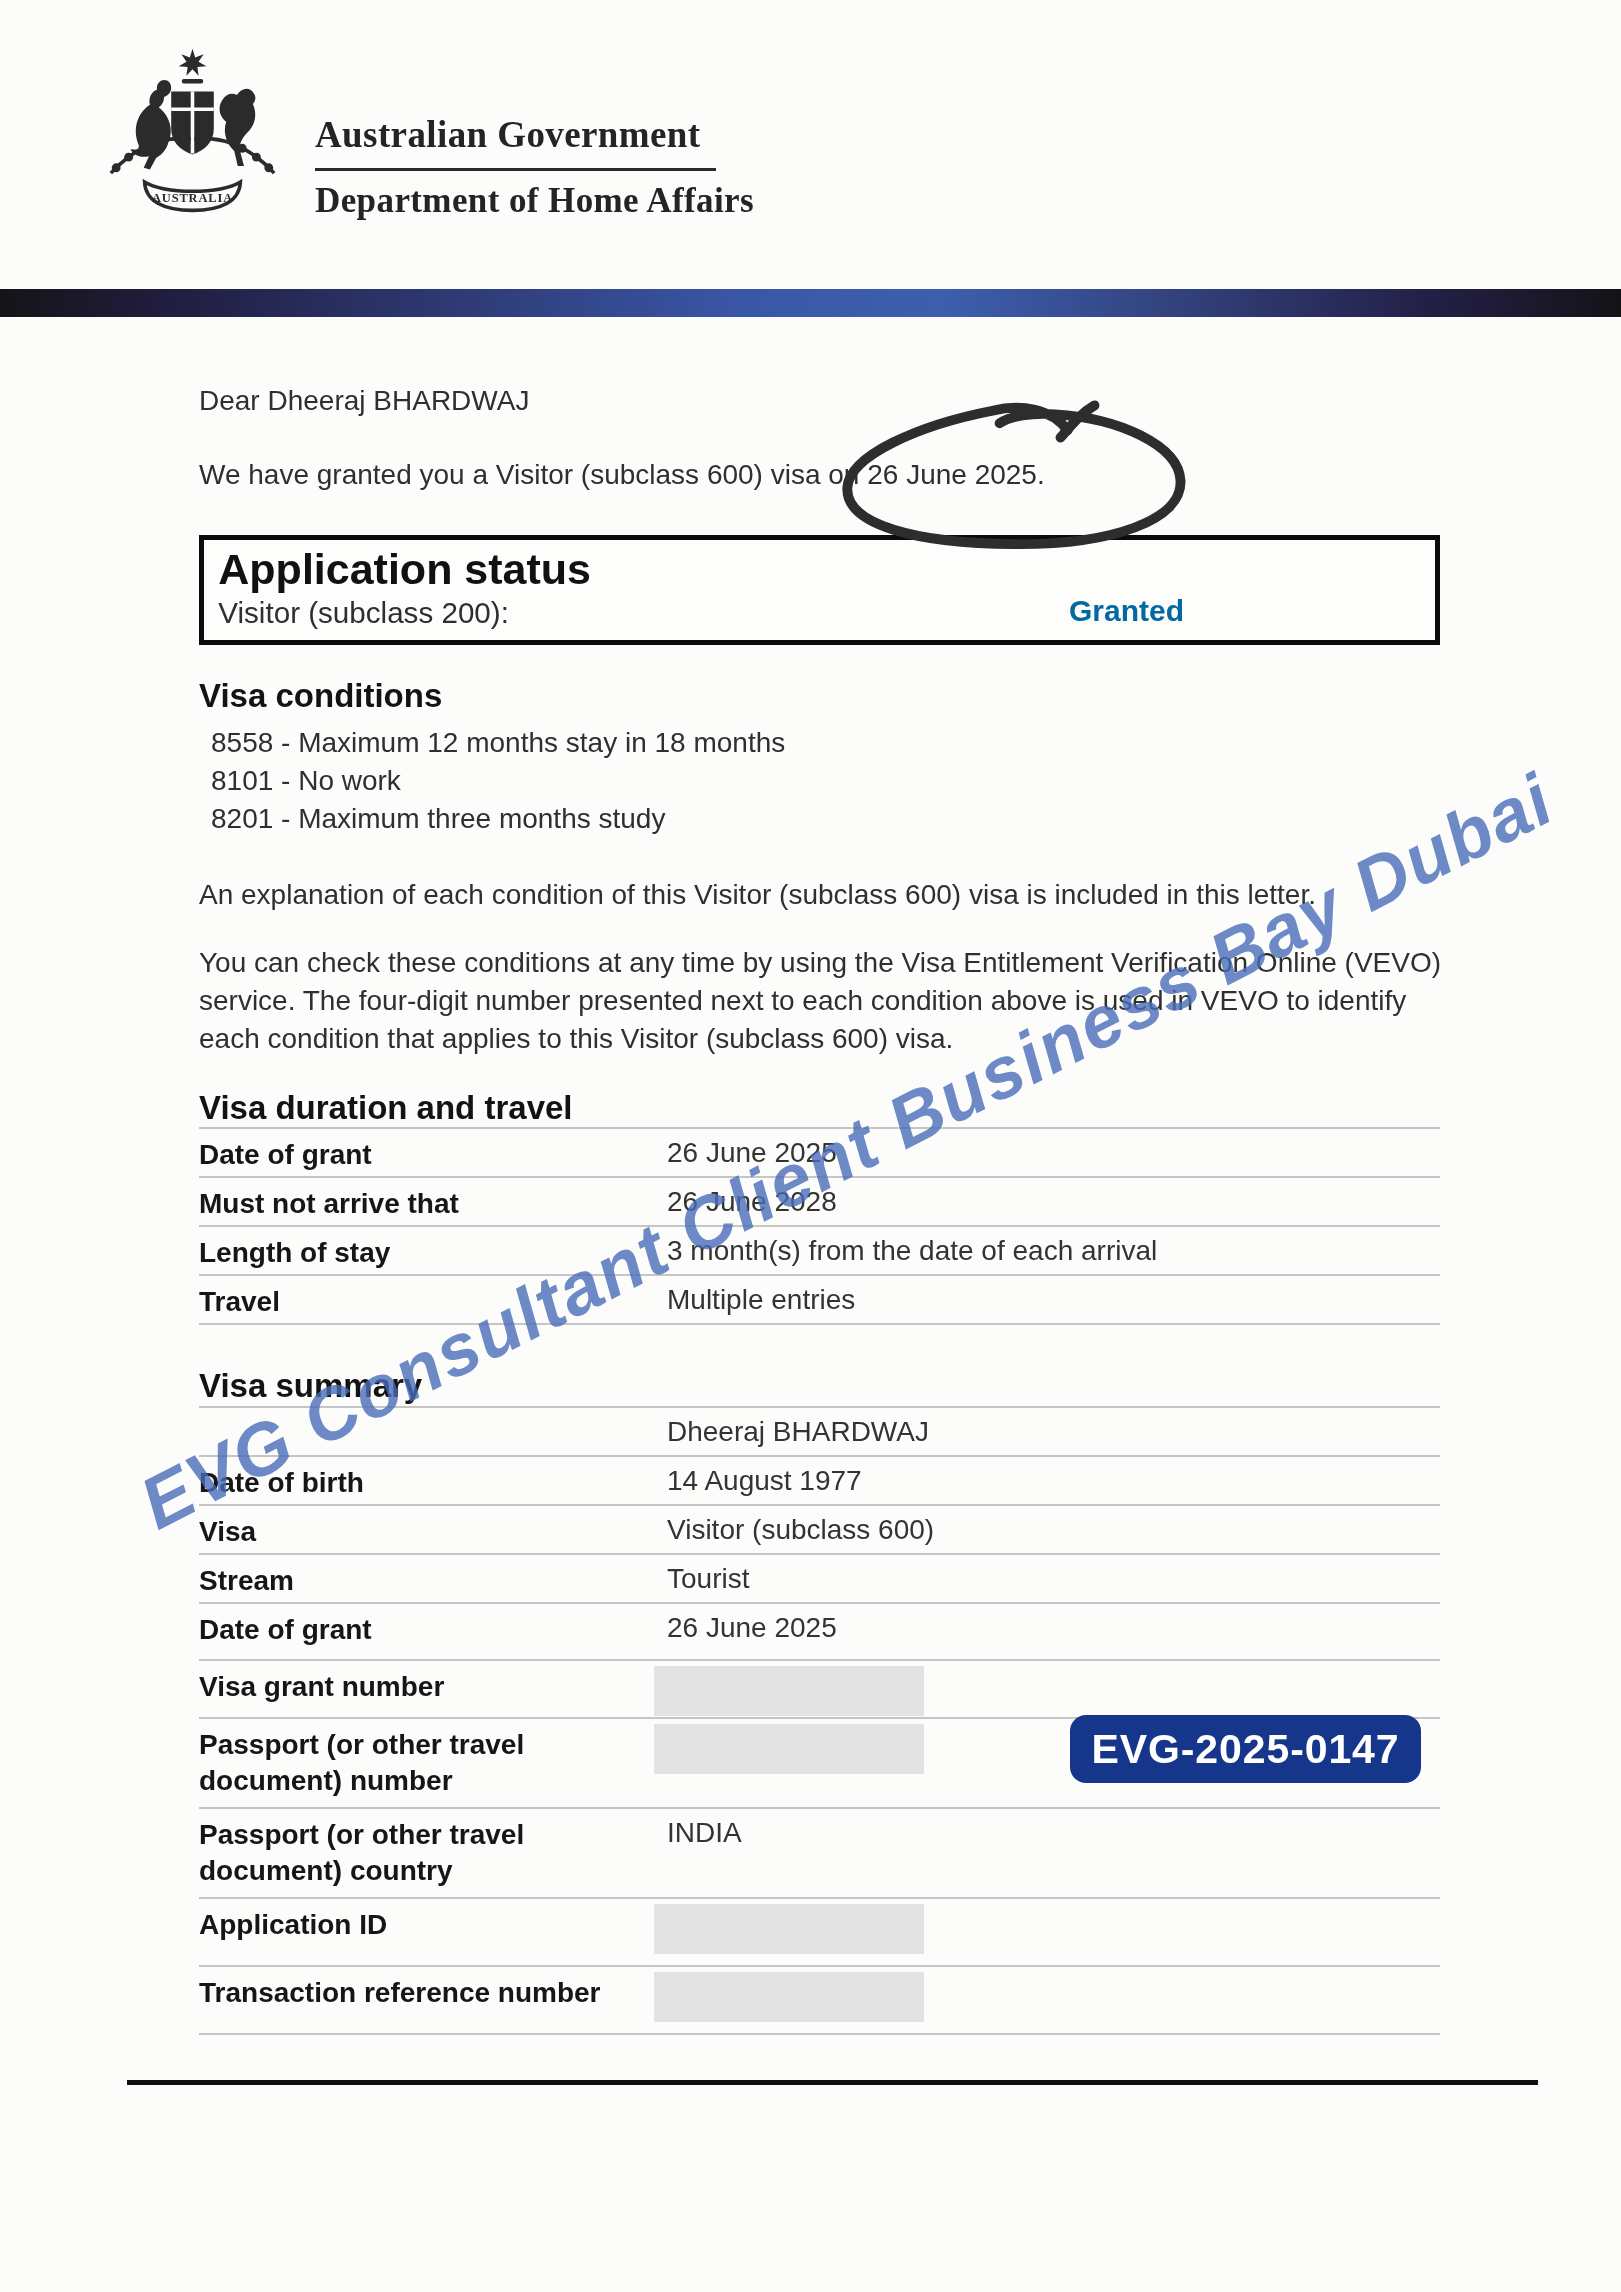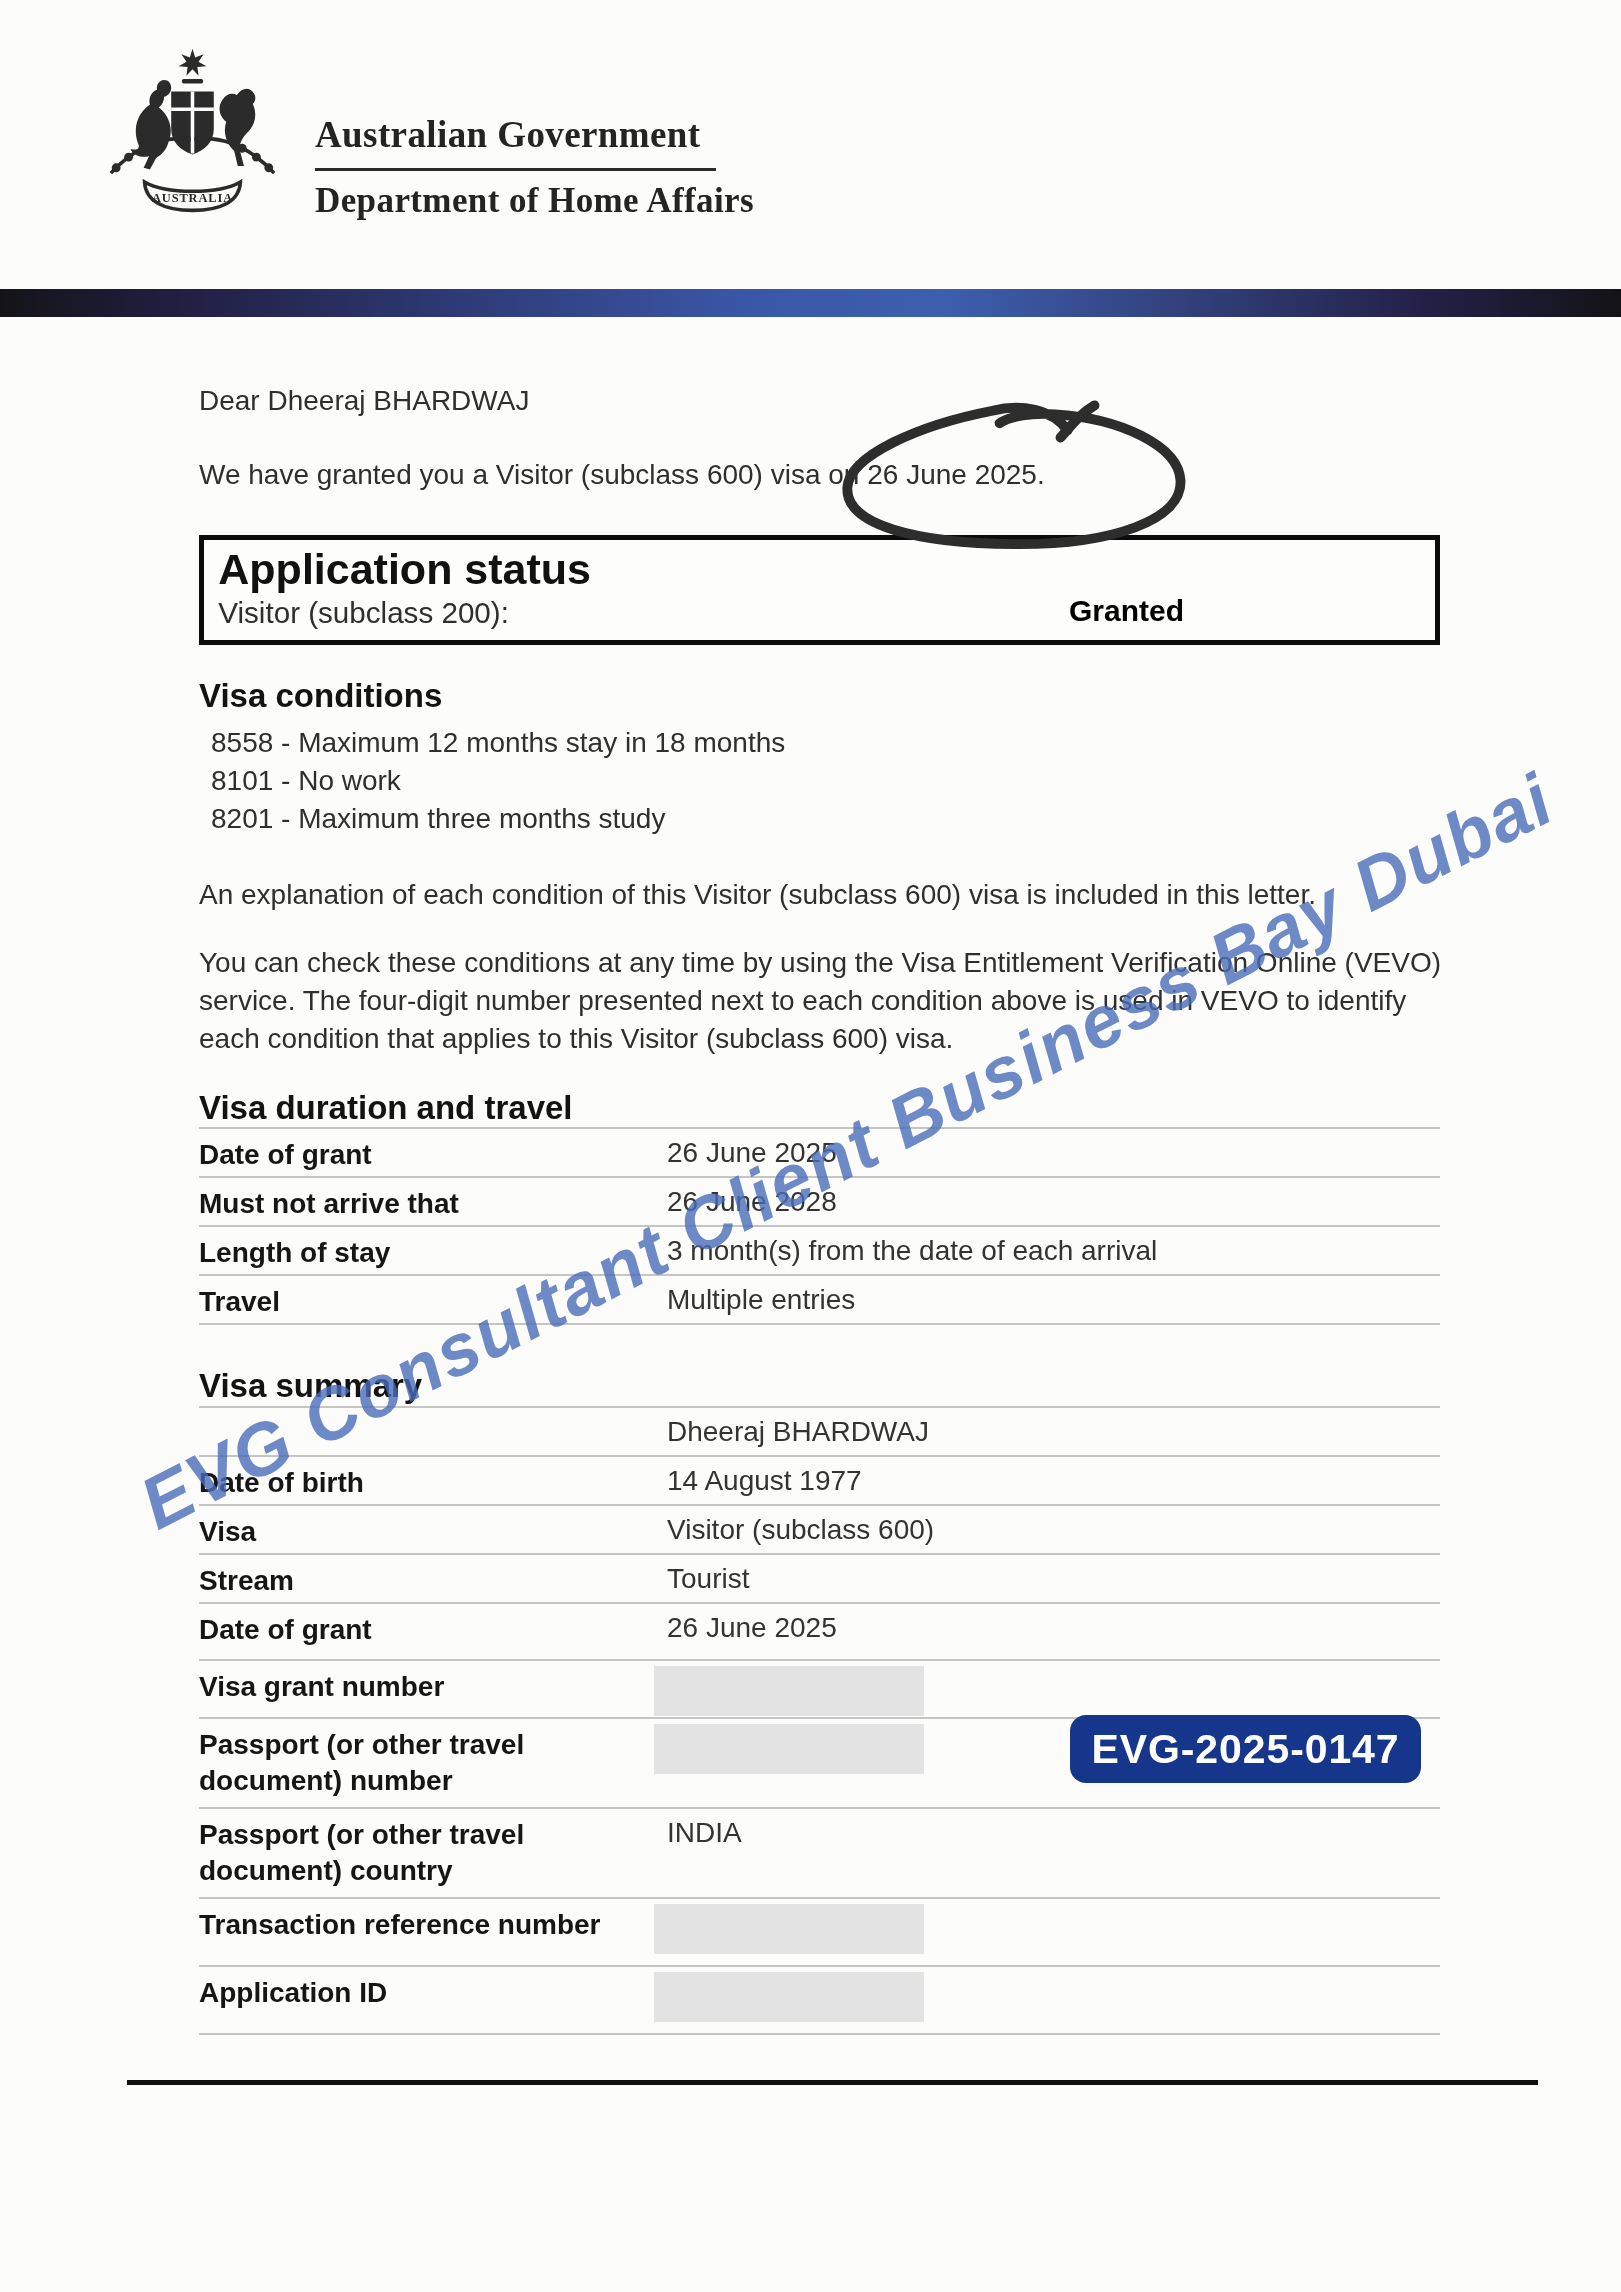--- a/index.html
+++ b/index.html
@@ -19,21 +19,21 @@
   
   .bodytext{font-size:28px;color:#2f2f2f;}
   .salutation{position:absolute;left:199px;top:385px;}
   .grantline{position:absolute;left:199px;top:459px;}
   .circle-annot{position:absolute;left:833px;top:398px;z-index:4;pointer-events:none;}
   
   .statusbox{position:absolute;left:199px;top:535px;width:1231px;height:100px;
     border:5.4px solid #0c0c0c;background:#fdfdfc;}
   .statusbox .sb-title{position:absolute;left:14.3px;top:5.4px;font-size:43px;font-weight:bold;color:#111;}
   .statusbox .sb-visa{position:absolute;left:14.3px;top:56px;font-size:29.6px;color:#2f2f2f;}
-  .statusbox .sb-granted{position:absolute;left:865px;top:54px;font-size:30px;font-weight:bold;color:#000000;}
+  .statusbox .sb-granted{position:absolute;left:865px;top:54px;font-size:30px;font-weight:bold;color:#0369a1;}
   
   .sec-title{position:absolute;left:199px;font-size:33px;font-weight:bold;color:#131313;}
   .cond-list{position:absolute;left:211px;top:724px;font-size:28px;line-height:38px;color:#2f2f2f;}
   .para{position:absolute;left:199px;width:1254px;font-size:28px;line-height:38px;color:#2f2f2f;}
   
   .dtable{position:absolute;left:199px;width:1241px;}
   .trow{position:relative;border-top:2.7px solid #c5c5c5;}
   .trow:last-child{border-bottom:2.7px solid #c5c5c5;}
   .h54{height:47px;} .h62{height:56px;margin-top:8px;} .h98{height:88px;} .h74{height:66px;}
   .tlabel{position:absolute;left:0;top:8px;width:457px;font-size:28px;font-weight:bold;
@@ -164,25 +164,25 @@
     <div class="trow h98">
       <div class="tlabel">Passport (or other travel document) number</div>
       <div class="redact"></div>
       <div class="evg-badge">EVG-2025-0147</div>
     </div>
     <div class="trow h98">
       <div class="tlabel">Passport (or other travel document) country</div>
       <div class="tvalue">INDIA</div>
     </div>
     <div class="trow h74">
-      <div class="tlabel">Transaction reference number</div>
+      <div class="tlabel">Application ID</div>
       <div class="redact"></div>
     </div>
     <div class="trow h74">
-      <div class="tlabel">Application ID</div>
+      <div class="tlabel">Transaction reference number</div>
       <div class="redact"></div>
     </div>
   </div>
 
   <div class="watermark">EVG Consultant Client Business Bay Dubai</div>
 
   <div class="bottom-rule"></div>
 
 </div>
 

